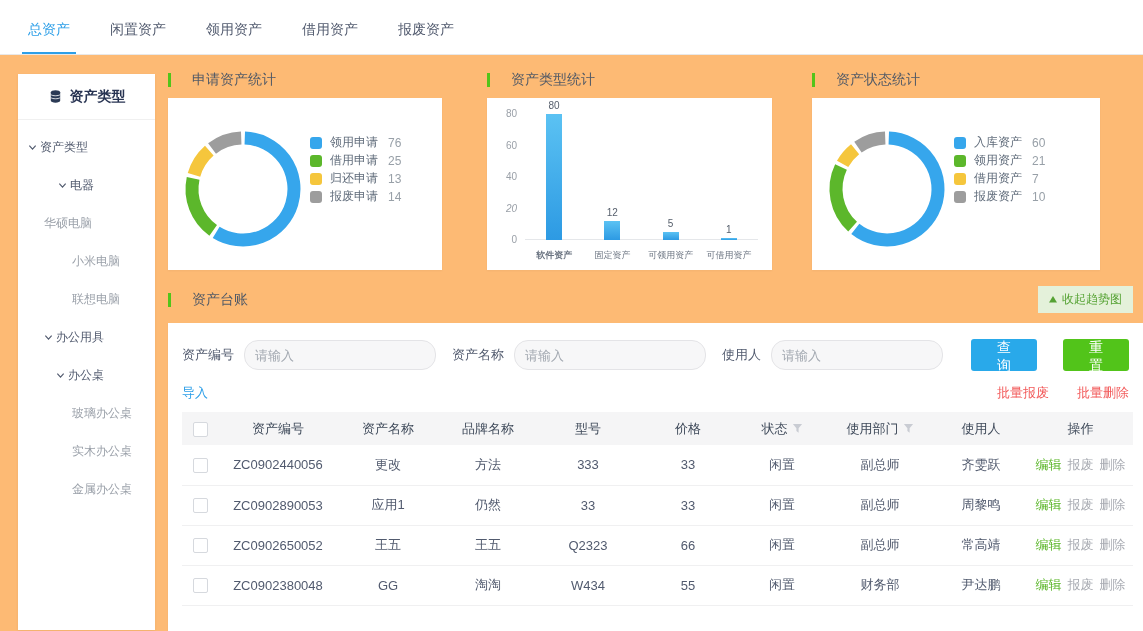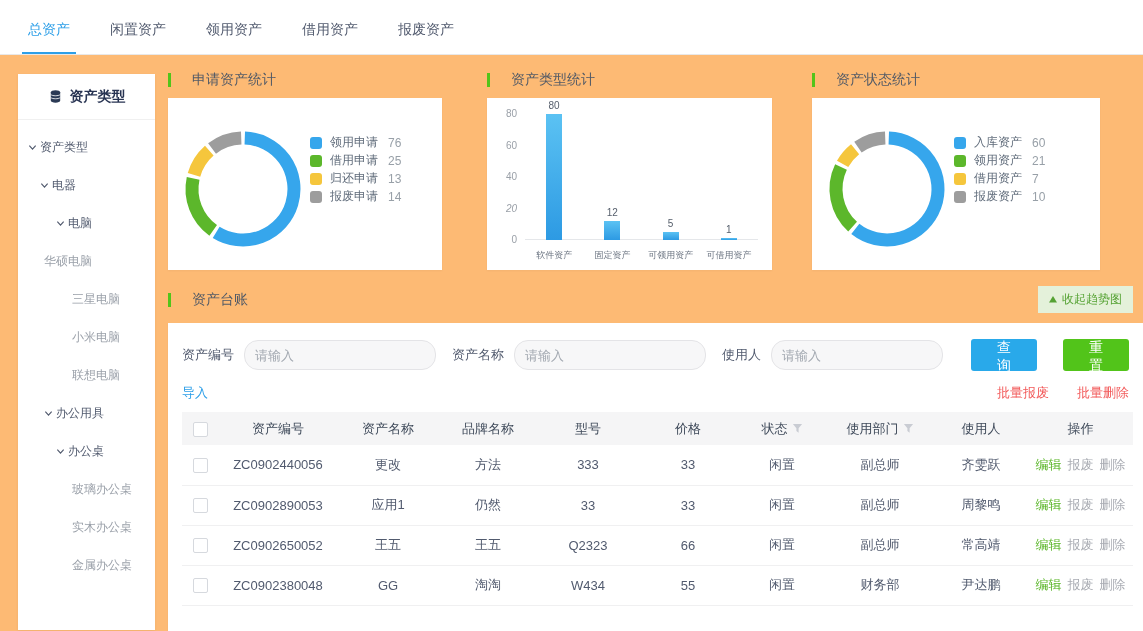--- a/index.html
+++ b/index.html
@@ -109,41 +109,30 @@
       </div>
       <div class="tree" id="tree">
           <div class="tree-item" style="padding-left: 10px;">
             <span class="chev">
               <svg width="9" height="9" viewBox="0 0 10 10">
                 <path d="M1.5 3l3.5 3.8L8.5 3" fill="none" stroke="currentColor" stroke-width="1.3"></path>
               </svg>
             </span>
             <span>资产类型</span>
           </div>
-          <div class="tree-item" style="padding-left: 22px;">
+          <div class="tree-item" style="padding-left: 40px;">
             <span class="chev">
               <svg width="9" height="9" viewBox="0 0 10 10">
                 <path d="M1.5 3l3.5 3.8L8.5 3" fill="none" stroke="currentColor" stroke-width="1.3"></path>
               </svg>
             </span>
             <span>电器</span>
           </div>
-          <div class="tree-item" style="padding-left: 38px;">
-            <span class="chev">
-              <svg width="9" height="9" viewBox="0 0 10 10">
-                <path d="M1.5 3l3.5 3.8L8.5 3" fill="none" stroke="currentColor" stroke-width="1.3"></path>
-              </svg>
-            </span>
-            <span>电脑</span>
-          </div>
           <div class="tree-item leaf" style="padding-left: 26px;">
             <span>华硕电脑</span>
-          </div>
-          <div class="tree-item leaf" style="padding-left: 54px;">
-            <span>三星电脑</span>
           </div>
           <div class="tree-item leaf" style="padding-left: 54px;">
             <span>小米电脑</span>
           </div>
           <div class="tree-item leaf" style="padding-left: 54px;">
             <span>联想电脑</span>
           </div>
           <div class="tree-item" style="padding-left: 26px;">
             <span class="chev">
               <svg width="9" height="9" viewBox="0 0 10 10">
@@ -217,21 +206,21 @@
           </div>
           <div class="card" id="barcard">
               <span class="ytick" style="bottom: 25px;">0</span>
               <span class="ytick" style="bottom: 56px; font-style: italic;">20</span>
               <span class="ytick" style="bottom: 88px;">40</span>
               <span class="ytick" style="bottom: 119.5px;">60</span>
               <span class="ytick" style="bottom: 151px;">80</span>
               <div class="baseline"></div>
               <div class="bar" style="left: 59.125px; bottom: 30px; height: 126px;"></div>
               <div class="vlabel" style="left: 47.125px; bottom: 159px;">80</div>
-              <div class="xlabel" style="left: 38px; width: 58.25px;">软件资产</div>
+              <div class="xlabel" style="left: 38px; width: 58.25px; font-weight: bold;">软件资产</div>
               <div class="bar" style="left: 117.375px; bottom: 30px; height: 18.9px;"></div>
               <div class="vlabel" style="left: 105.375px; bottom: 51.9px;">12</div>
               <div class="xlabel" style="left: 96.25px; width: 58.25px;">固定资产</div>
               <div class="bar" style="left: 175.625px; bottom: 30px; height: 7.875px;"></div>
               <div class="vlabel" style="left: 163.625px; bottom: 40.875px;">5</div>
               <div class="xlabel" style="left: 154.5px; width: 58.25px;">可领用资产</div>
               <div class="bar" style="left: 233.875px; bottom: 30px; height: 2px;"></div>
               <div class="vlabel" style="left: 221.875px; bottom: 35px;">1</div>
               <div class="xlabel" style="left: 212.75px; width: 58.25px; margin-top: 44px;">可借用资产</div>
             </div>

